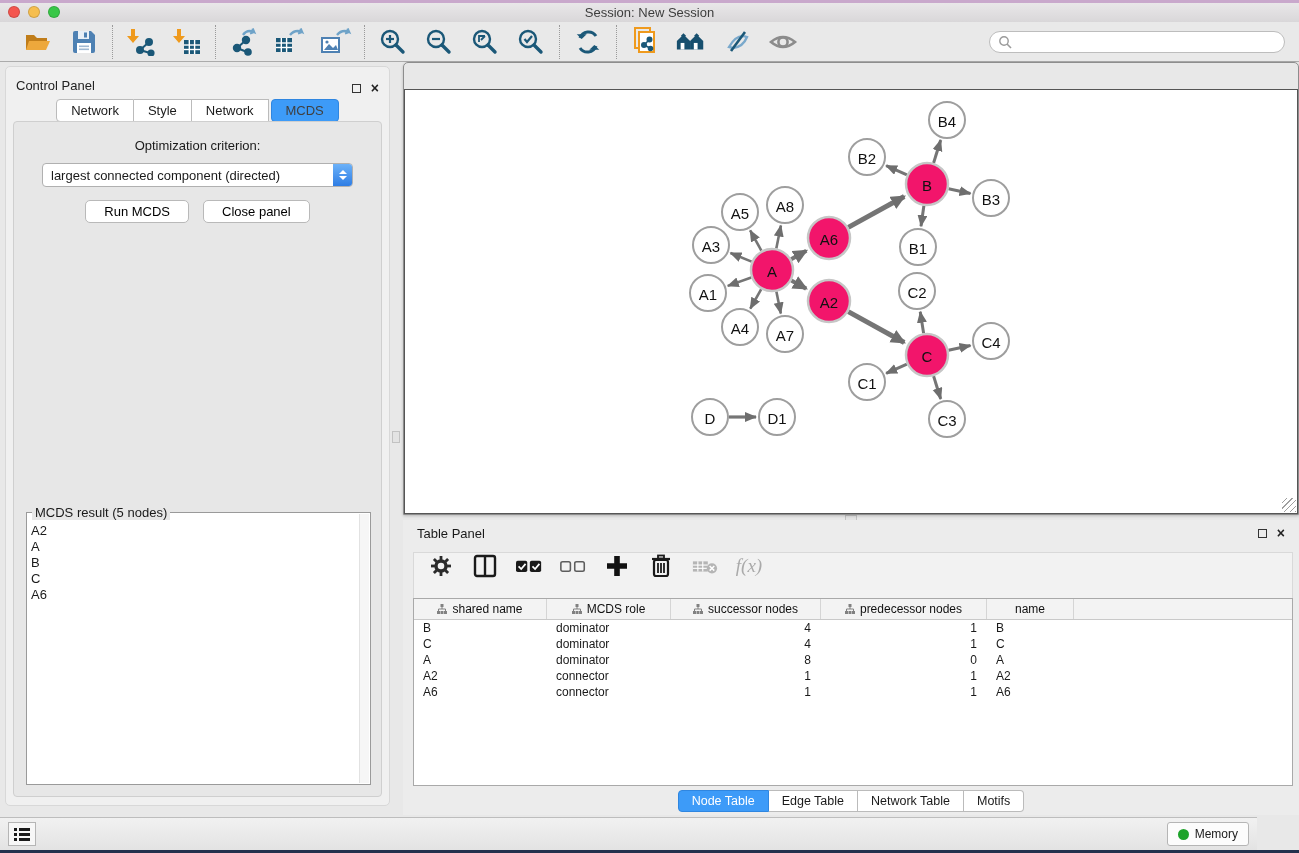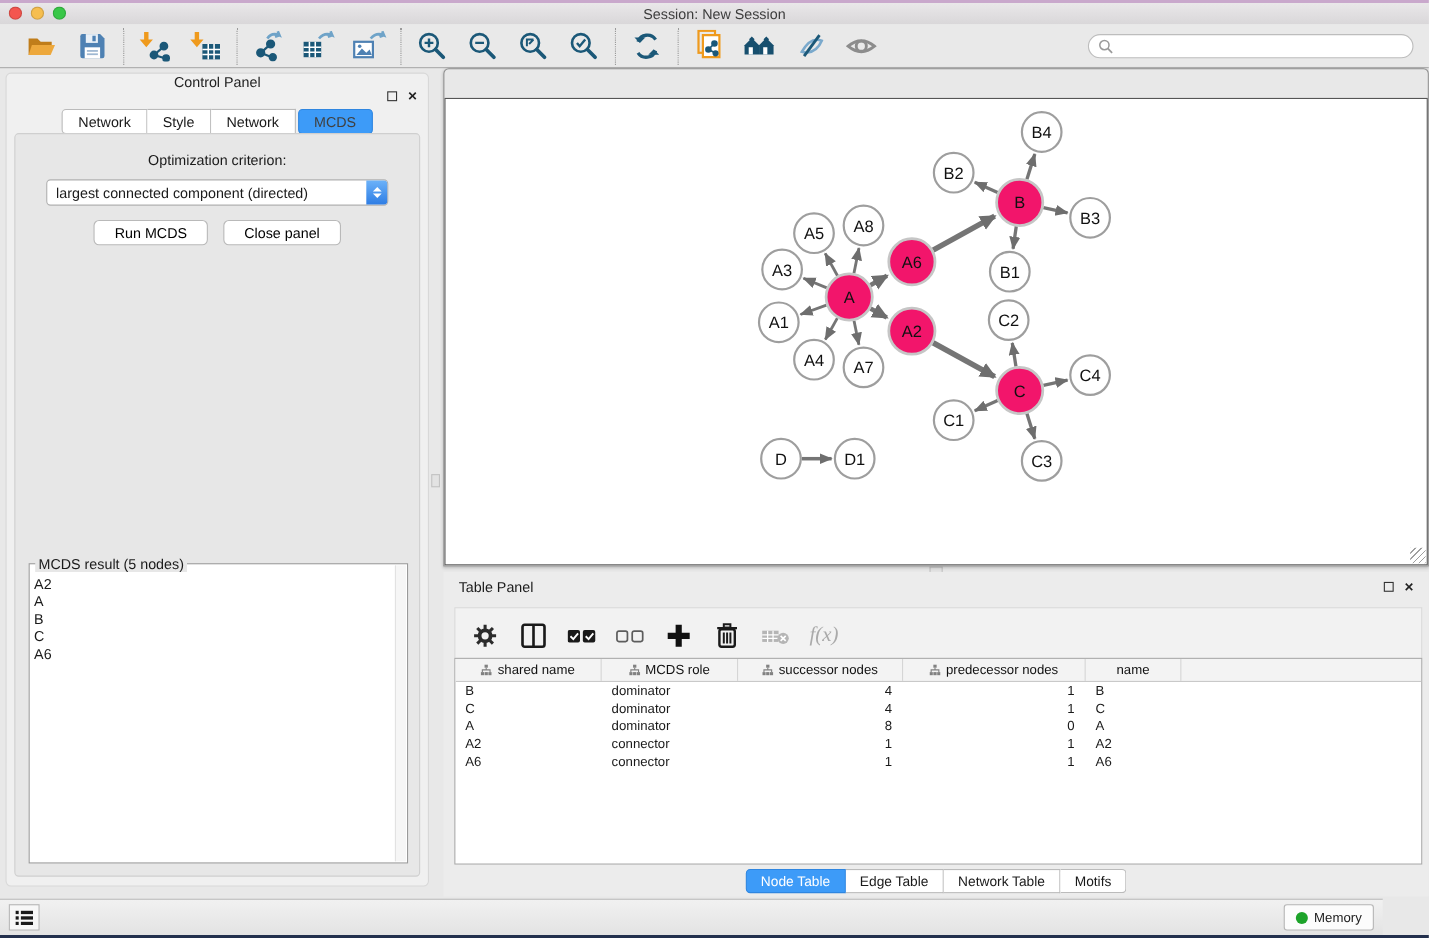--- a/index.html
+++ b/index.html
@@ -21,21 +21,21 @@
   .tb-sep { border-left:1px dotted #9a9a9a; height:34px; }
   .tb-btn { width:32px; height:30px; display:flex; align-items:center; justify-content:center; cursor:pointer; }
   .search-wrap { margin-left:auto; margin-right:4px; }
   .search-box { width:296px; height:22px; border:1px solid #bdbdbd; border-radius:12px; background:#fff;
     display:flex; align-items:center; padding:0 8px; }
   .search-box input { border:none; outline:none; flex:1; font-size:12px; background:transparent; font-family:"Liberation Sans",sans-serif;}
 
   
   .control-panel { position:absolute; left:5px; top:66px; width:385px; height:740px;
     background:#f0f0f0; border:1px solid #d8d8d8; border-radius:5px; }
-  .cp-header { height:26px; display:flex; align-items:center; padding:0 10px;flex-direction:column; }
+  .cp-header { height:26px; display:flex; align-items:flex-end; padding:0 10px; }
   .cp-title { font-size:13px; color:#222; }
   .panel-ctrl { margin-left:auto; display:flex; gap:10px; align-items:center; }
   .float-ico { width:9px; height:9px; border:1.5px solid #333; display:inline-block; cursor:pointer;}
   .close-ico { font-weight:bold; font-size:14px; color:#222; line-height:10px; cursor:pointer;}
   .cp-tabs { display:flex; justify-content:center; margin-top:6px; }
   .cp-tab { padding:3px 14px; background:#fff; border:1px solid #bbb; border-left:none; font-size:13px; cursor:pointer; }
   .cp-tab:first-child { border-left:1px solid #bbb; border-radius:4px 0 0 4px;}
   .cp-tab.active { background:#3d9bf8; color:#404040; border:1px solid #2f86e0; border-radius:4px; margin-left:2px; }
   .cp-inner { position:absolute; left:7px; right:7px; top:54px; bottom:8px; background:#e7e7e7;
     border:1px solid #cfcfcf; border-radius:4px; }
@@ -68,21 +68,21 @@
   .net-content { position:absolute; left:0; top:26px; right:0; bottom:0; background:#fff; border:1px solid #555; }
   .resize-grip { position:absolute; right:1px; bottom:1px; width:14px; height:14px;
     background:repeating-linear-gradient(135deg, transparent 0 3px, #9f9f9f 3px 4px); cursor:nwse-resize;}
   .split-h1 { position:absolute; left:392px; top:431px; width:8px; height:12px; background:#e3e3e3; border:1px solid #c2c2c2;}
   .split-h2 { position:absolute; left:845px; top:515px; width:12px; height:6px; background:#e3e3e3; border:1px solid #c2c2c2;}
 
   
   .table-panel { position:absolute; left:403px; top:520px; width:896px; height:295px; background:#ececec; }
   .tp-header { height:26px; display:flex; align-items:center; padding:0 14px; }
   .tp-toolbar { position:absolute; left:10px; right:6px; top:32px; height:52px; background:#f2f2f2;
-    border:1px solid #d9d9d9; display:flex; align-items:center; gap:18px; padding:0 14px; }
+    border:1px solid #d9d9d9; display:flex; gap:18px; padding:0 14px; }
   .tp-tool { width:26px; height:26px; display:flex; align-items:center; justify-content:center; cursor:pointer;}
   .tp-tool.disabled { cursor:default; }
   .fx { font-family:"Liberation Serif", serif; font-style:italic; font-size:19px; color:#aaa; }
   .tp-table { position:absolute; left:10px; right:6px; top:78px; height:188px; background:#fff; border:1px solid #a9a9a9; overflow:hidden;}
   .tbl-header { display:flex; height:21px; background:#f3f3f3; border-bottom:1px solid #c9c9c9; }
   .th-cell { display:flex; align-items:center; justify-content:center; gap:5px; font-size:12px; color:#111;
     border-right:1px solid #d5d5d5; height:100%; position:relative; cursor:pointer;}
   .tbl-row { display:flex; height:16px; }
   .td-cell { font-size:12px; line-height:16px; white-space:nowrap; overflow:hidden; }
   .al { text-align:left; padding-left:9px; } .ar { text-align:right; padding-right:10px; }

